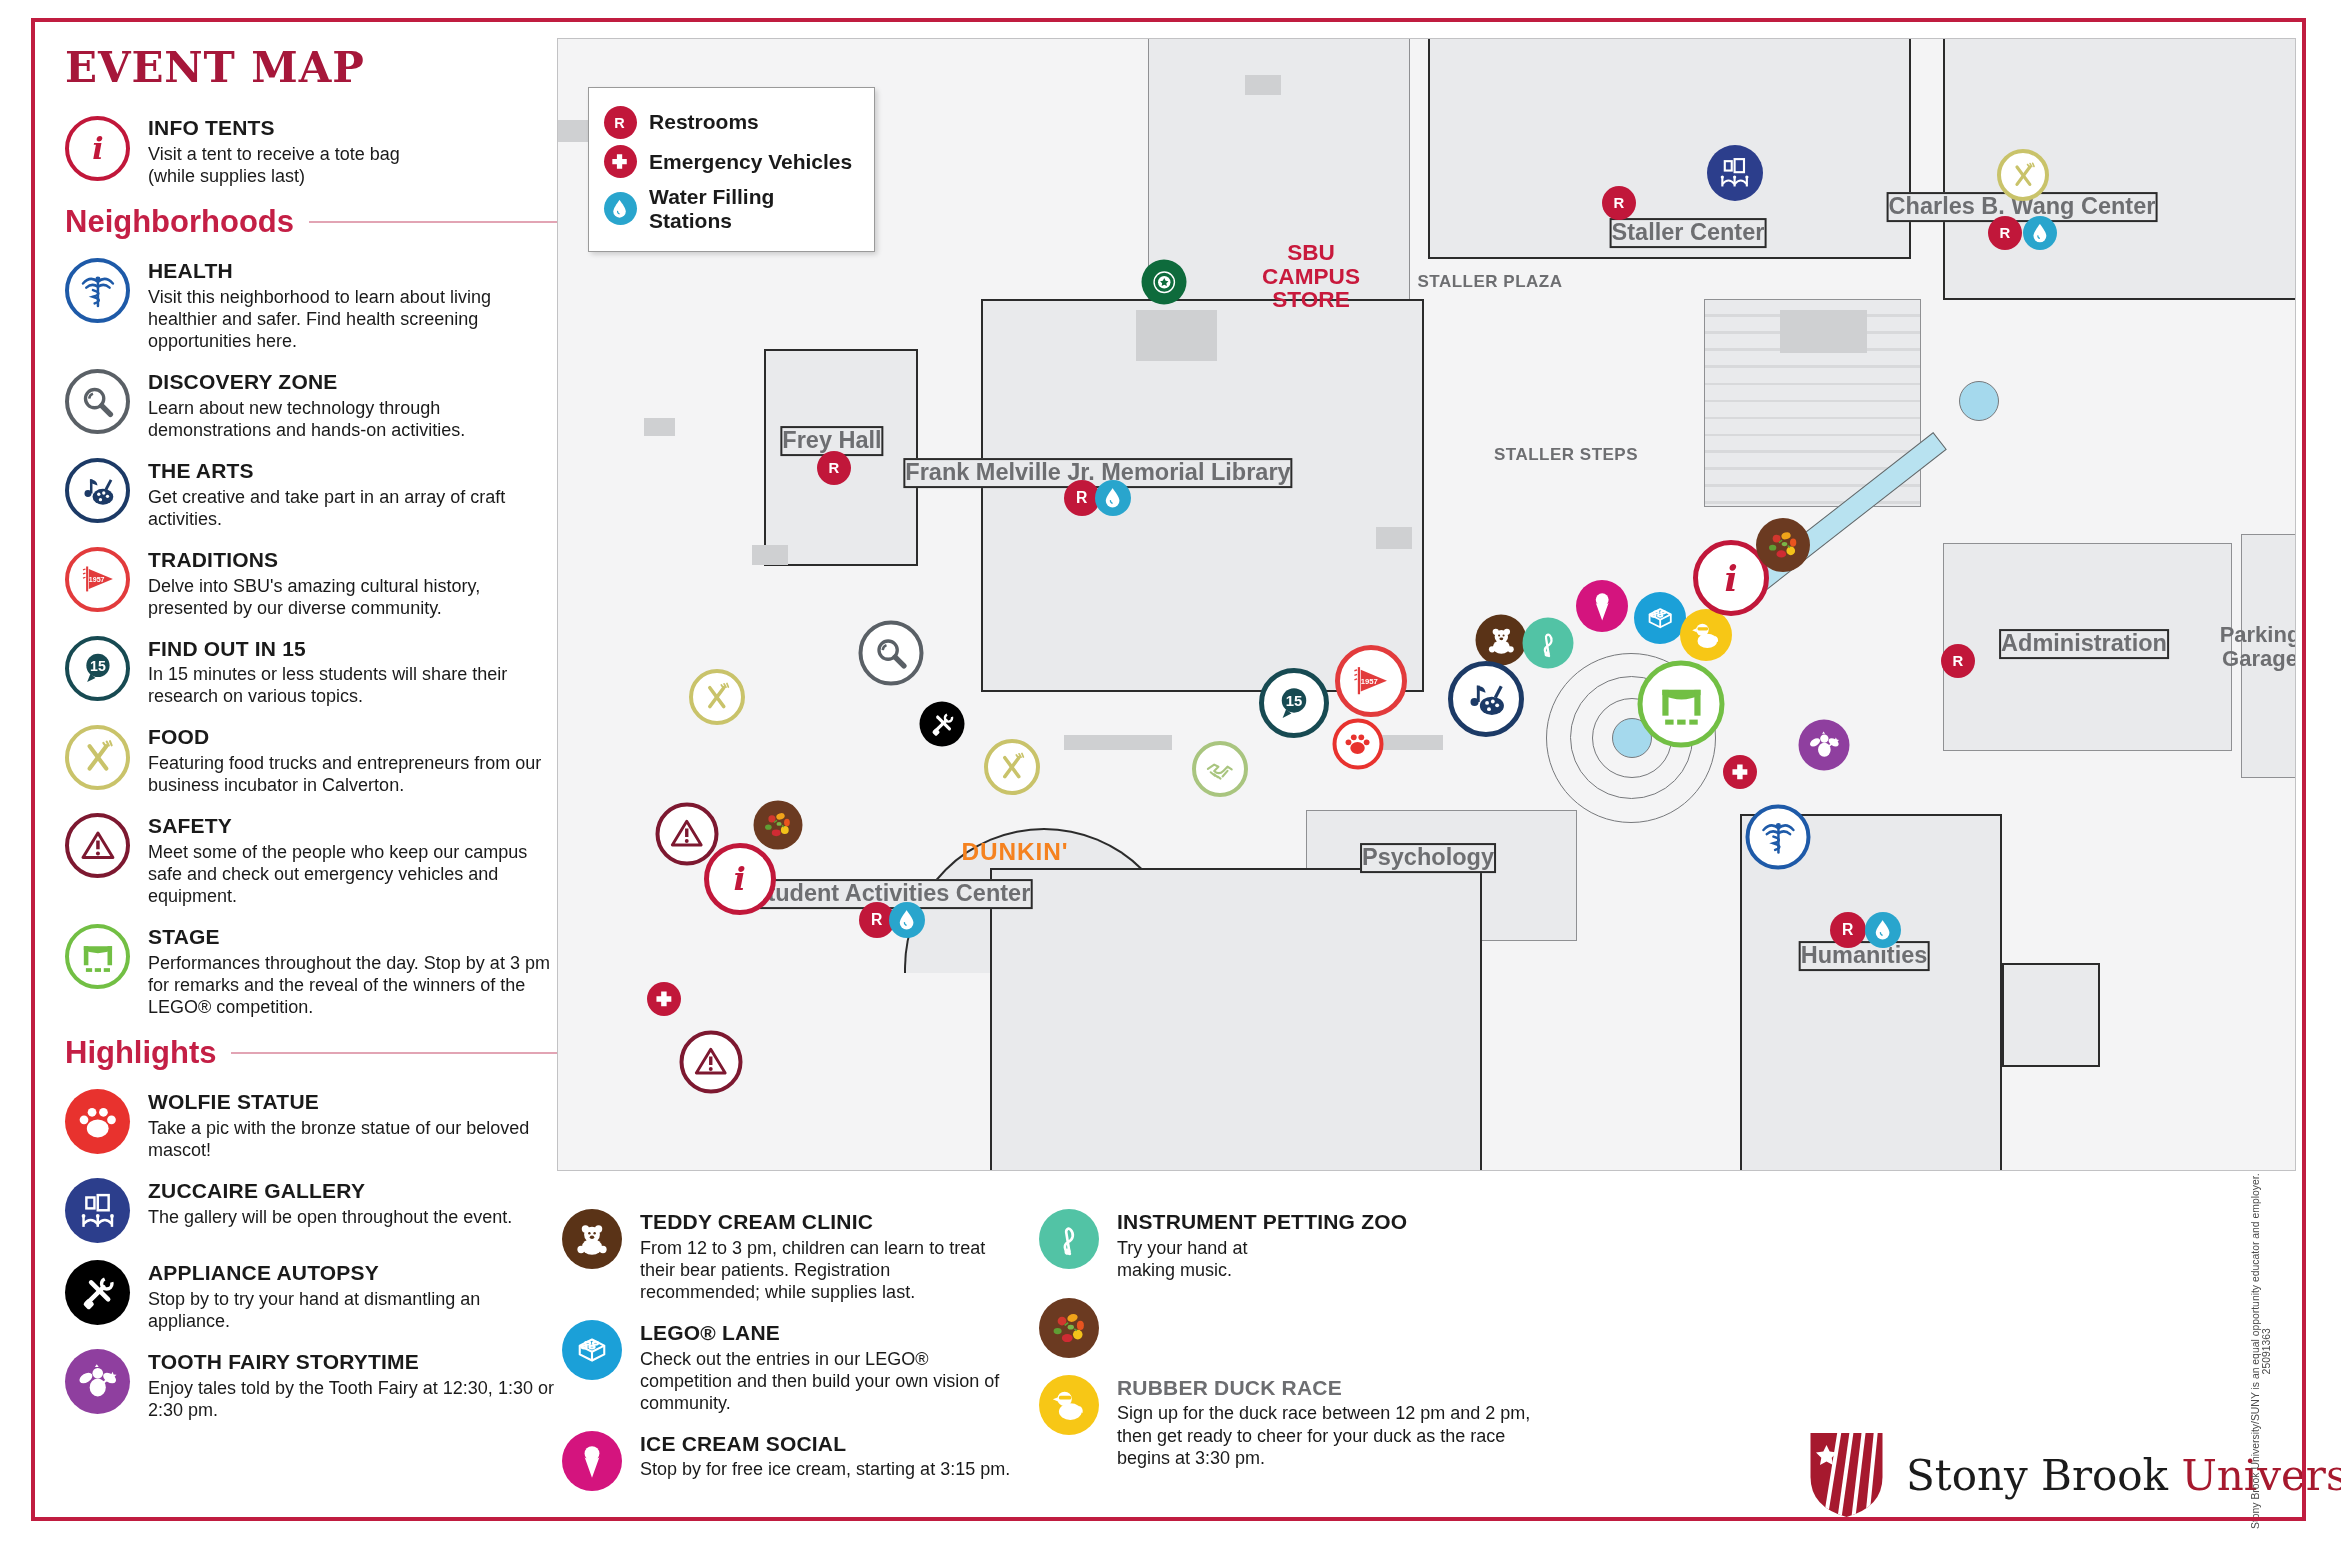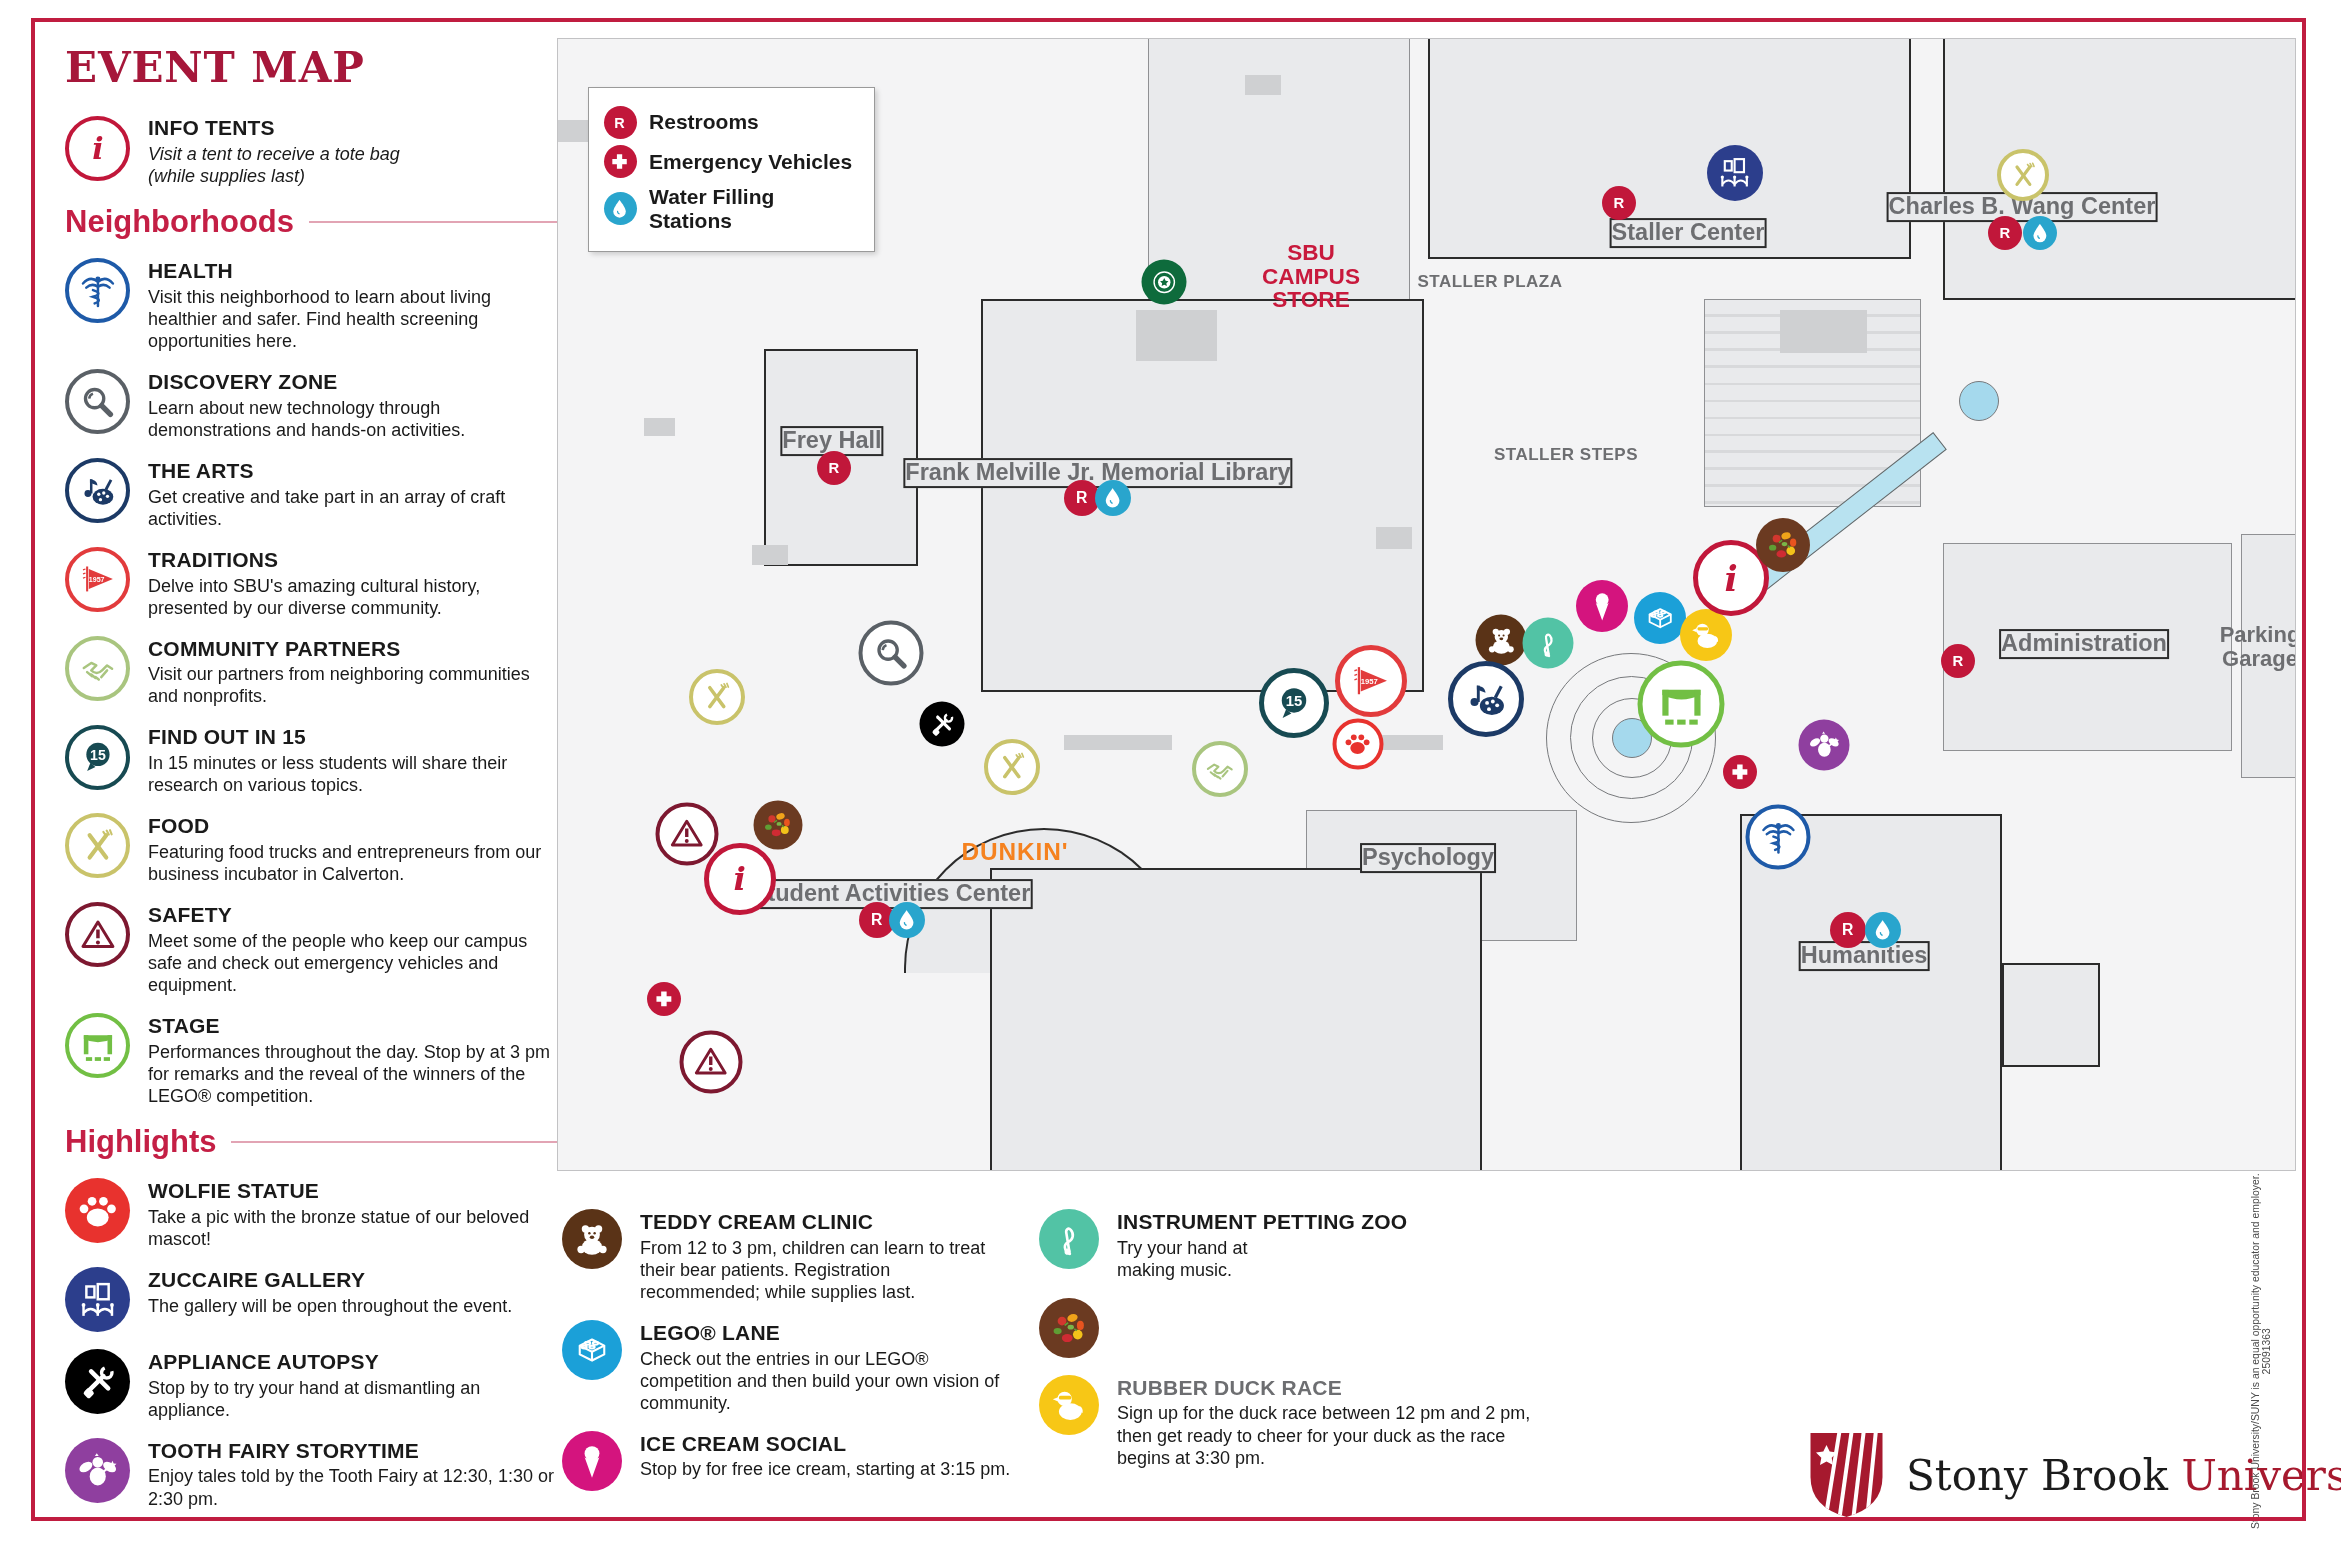--- a/index.html
+++ b/index.html
@@ -13,21 +13,21 @@
   .evt-title{font-family:"DejaVu Serif",serif;font-size:42px;font-weight:800;
              color:#a6173a;letter-spacing:0.9px;margin:0 0 23.5px 0}
   .sec-head{display:flex;align-items:center;gap:14.5px;font-size:31px;font-weight:800;
             color:#c41f45;margin:9px 0 18px 0}
   .sec-head::after{content:"";flex:1;height:1.8px;background:#e2a4b4}
   .entry{display:flex;gap:18px;margin-bottom:17px;align-items:flex-start}
   .entry .etxt{flex:1;padding-top:0.9px}
   .etitle{font-size:21px;font-weight:800;letter-spacing:0.2px}
   .etitle.muted{color:#6d6e71}
   .edesc{font-size:18px;line-height:1.23;margin-top:2.7px;white-space:pre-line}
-  .edesc.it{font-style:italic}
+  .edesc.it{}
 
   
   .badge{border-radius:50%;display:flex;align-items:center;justify-content:center;
          background:#fff;box-sizing:border-box;flex:0 0 auto}
   .badge.outline{border-style:solid}
   .badge svg{width:70%;height:70%;display:block}
 
   
   .map{position:absolute;left:557px;top:38px;width:1739px;height:1133px;
        background:#f4f4f5;border:0.9px solid #c2c2c4;box-sizing:border-box;overflow:hidden;z-index:1}
@@ -149,34 +149,20 @@
           <svg viewBox="0 0 48 48">
             <line x1="11" y1="9" x2="11" y2="39" stroke="#e23b3c" stroke-width="2.5"></line>
             <path d="M9 12 l-3 1 M9 17 l-3 1 M9 22 l-3 1" stroke="#e23b3c" stroke-width="1.5"></path>
             <path d="M13 12 L42 24 L13 36 Z" fill="#e23b3c"></path>
             <text x="22.5" y="27.5" font-size="8.5" font-weight="bold" text-anchor="middle" fill="#fff" font-family="Liberation Sans,sans-serif">1957</text>
           </svg>
         </div>
         <div class="etxt">
           <div class="etitle">TRADITIONS</div>
           <div class="edesc">Delve into SBU's amazing cultural history, presented by our diverse community.</div>
-        </div>
-      </div>
-      <div class="entry">
-        <div class="badge outline" style="height: 65px; width: 65px; border-width: 4.5px; border-color: rgb(169, 197, 127);">
-          <svg viewBox="0 0 48 48">
-            <g stroke="#a9c57f" fill="none" stroke-width="3" stroke-linecap="round" stroke-linejoin="round">
-              <path d="M7 24 l9 -6 6 3 -6 6 c4 4 9 4 13 0 l6 -6 6 4"></path>
-              <path d="M11 29 l6 5 M16 32 l5 4 M21 35 l4 3 M35 27 l-7 8"></path>
-            </g>
-          </svg>
-        </div>
-        <div class="etxt">
-          <div class="etitle">COMMUNITY PARTNERS</div>
-          <div class="edesc">Visit our partners from neighboring communities and nonprofits.</div>
         </div>
       </div>
       <div class="entry">
         <div class="badge outline" style="height: 65px; width: 65px; border-width: 4.5px; border-color: rgb(23, 74, 82);">
           <svg viewBox="0 0 48 48">
             <circle cx="24" cy="21" r="14" fill="#174a52"></circle>
             <path d="M15 31 l-4 10 10 -5 Z" fill="#174a52"></path>
             <text x="24" y="27.5" font-size="17" font-weight="bold" text-anchor="middle" fill="#fff" font-family="Liberation Sans,sans-serif">15</text>
           </svg>
         </div>

